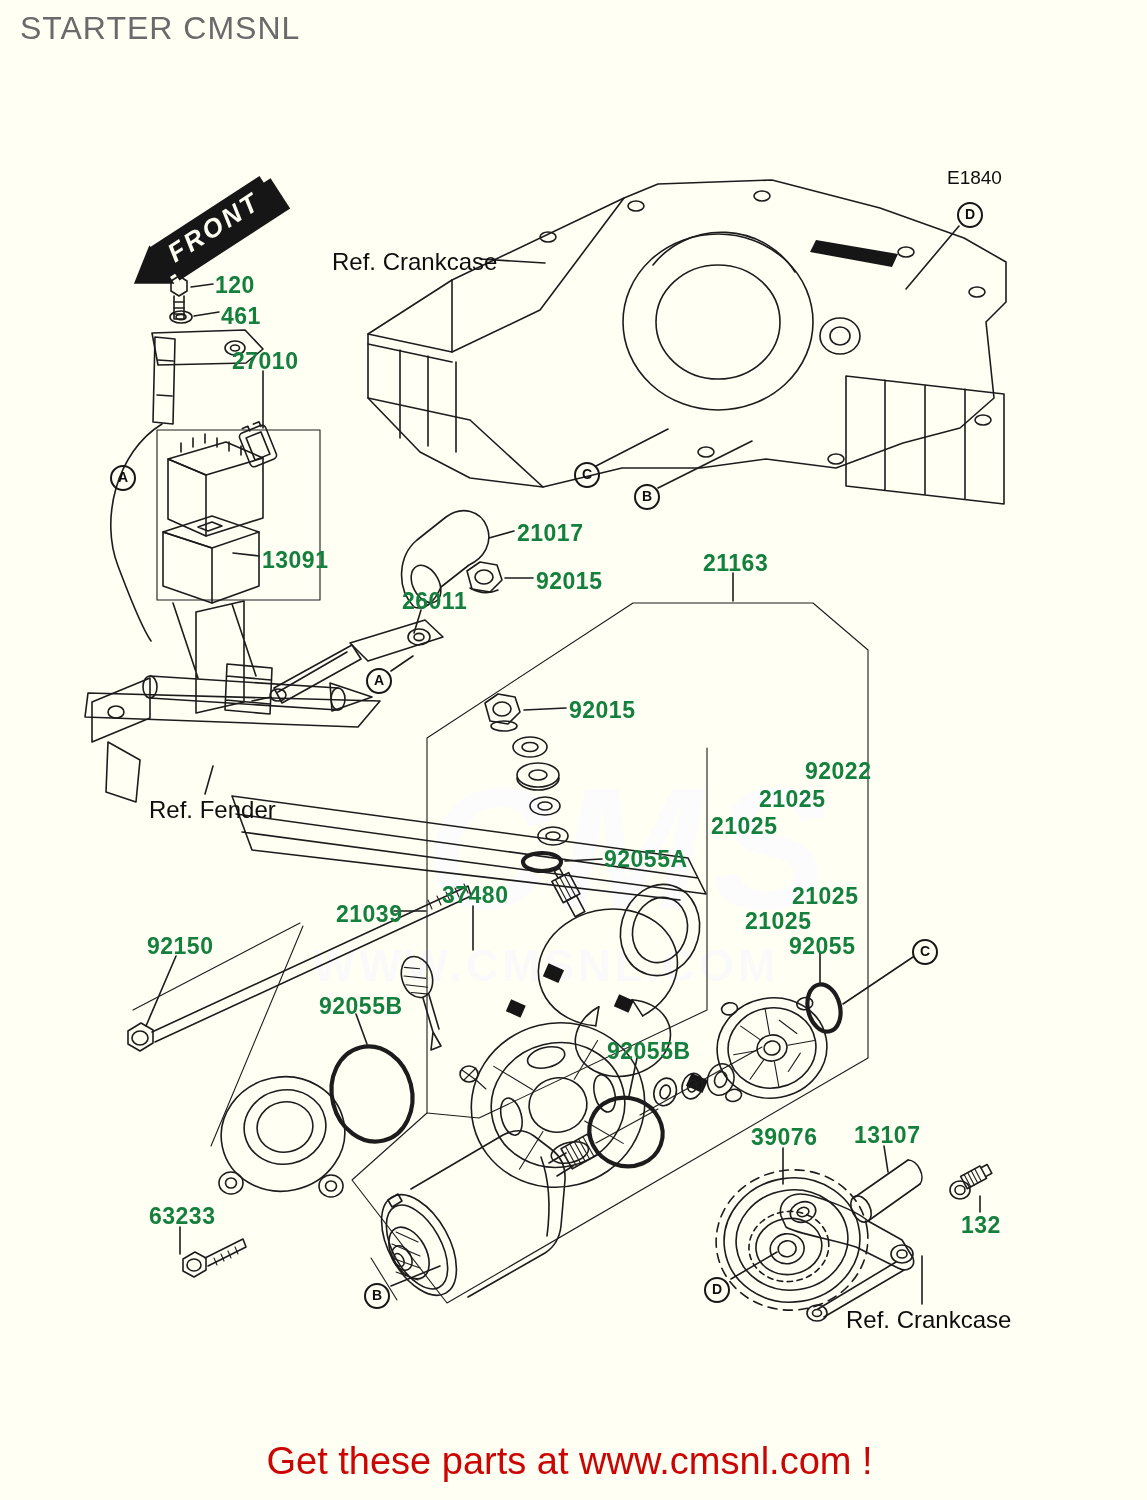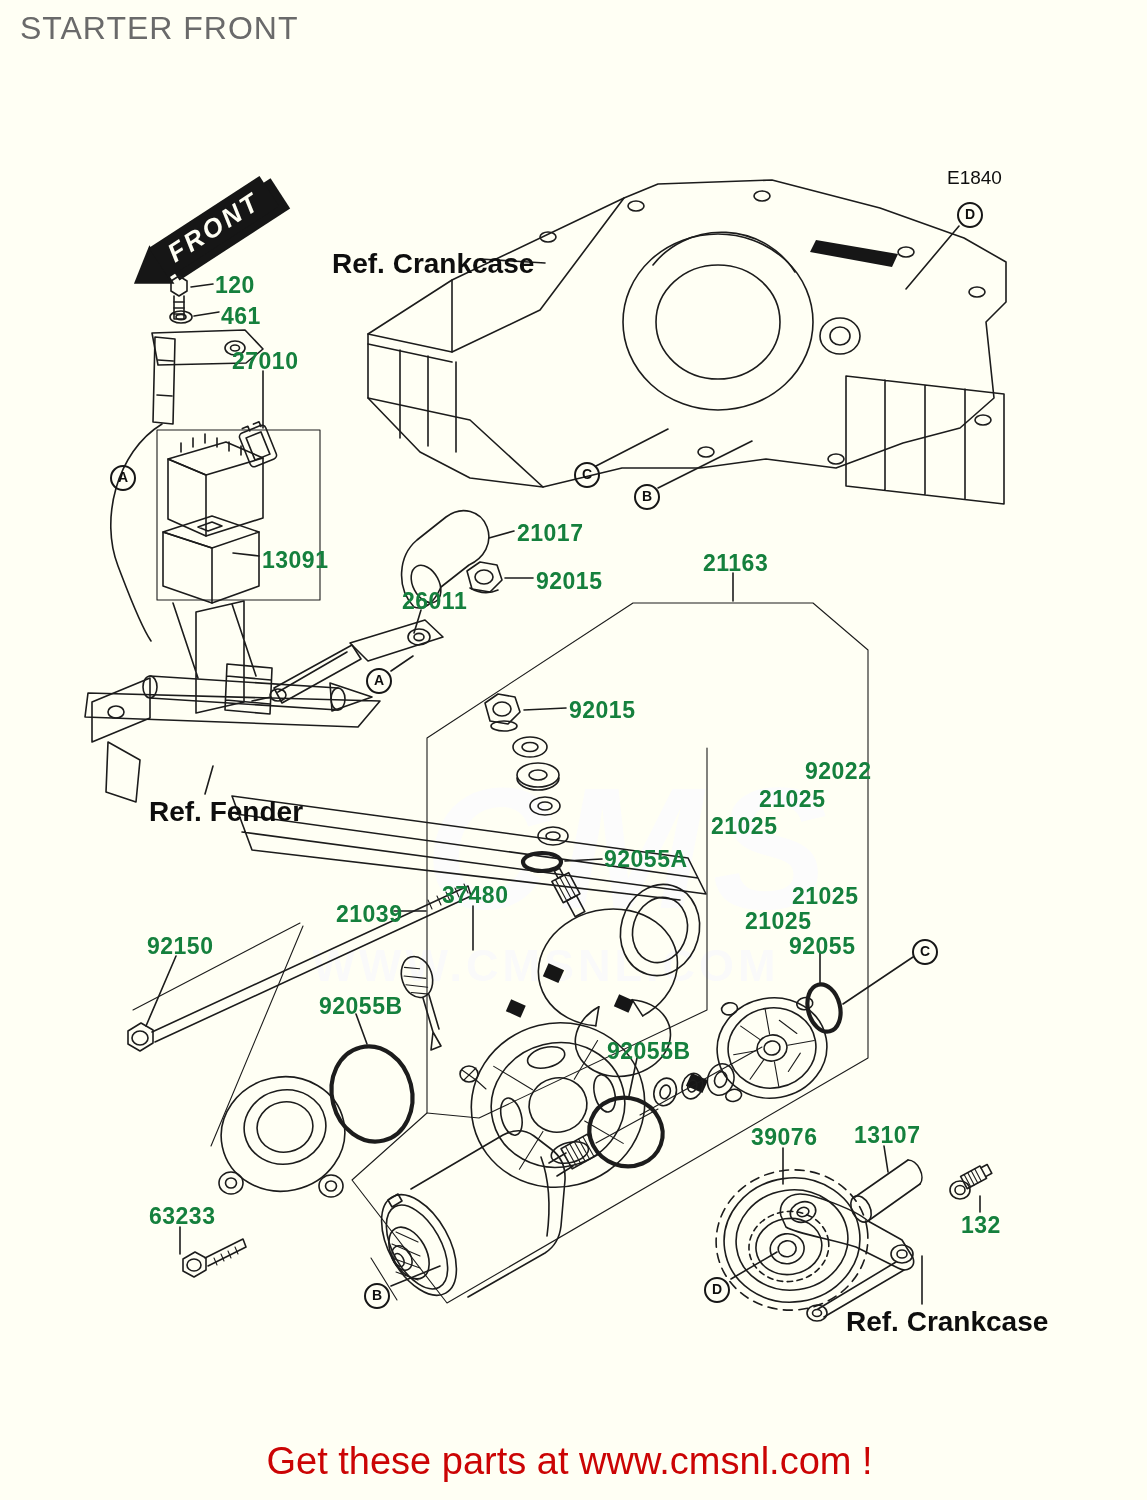--- a/index.html
+++ b/index.html
@@ -9,30 +9,30 @@
   }
   #page-title{position:absolute;left:20px;top:10px;font-size:32px;color:#6a6a6a;letter-spacing:1px;white-space:nowrap}
   svg{position:absolute;left:0;top:0}
   svg .ln, svg path, svg ellipse, svg rect, svg circle, svg polyline{fill:none;stroke:#1c1c1c;stroke-width:1.6;stroke-linecap:round;stroke-linejoin:round}
   svg .fill-dark{fill:#161616;stroke:none}
   svg .thick{stroke-width:4.2}
   svg .thin{stroke-width:1.1}
   svg .wm{stroke:none}
   svg text{stroke:none}
   .plabel{position:absolute;font-weight:bold;font-size:23px;color:#15803d;letter-spacing:.5px;white-space:nowrap}
-  .rlabel{position:absolute;font-weight:bold;font-size:28px;color:#0e0e0e;white-space:nowrap}
+  .rlabel{position:absolute;font-weight:normal;font-size:24px;color:#0e0e0e;white-space:nowrap}
   .clabel{position:absolute;font-weight:normal;font-size:19px;color:#0e0e0e;white-space:nowrap}
   .marker{position:absolute;width:26px;height:26px;box-sizing:border-box;border:2.5px solid #161616;border-radius:50%;
           text-align:center;line-height:21px;font-weight:bold;font-size:14px;color:#0e0e0e;background:transparent}
   #footer{position:absolute;left:0;right:8px;top:1440px;text-align:center;font-size:38px;color:#cb0404;white-space:nowrap}
 </style>
 </head>
 <body>
 
-<div id="page-title">STARTER FRONT</div>
+<div id="page-title">STARTER CMSNL</div>
 
 <svg width="1147" height="1500" viewBox="0 0 1147 1500">
 
   <g>
     <path class="wm" fill="#ededed" d="M380,930 L985,592 L1008,628 L402,966 Z"></path>
     <path class="wm" fill="#ededed" d="M445,592 L1008,928 L988,960 L424,624 Z"></path>
     <path class="wm" fill="#ebebeb" d="M700,577 C785,560 868,588 885,652 C900,705 882,762 832,792 C790,816 718,816 678,790 C638,764 622,700 644,650 C660,612 668,584 700,577 Z"></path>
     <path class="wm" fill="#e3e3e3" d="M634,642 L892,616 L872,692 L652,707 Z"></path>
     <text x="425" y="908" font-size="172" font-weight="bold" font-style="italic" letter-spacing="10" fill="#fcfcfc" stroke="#d7d7d7" stroke-width="3">CMS</text>
     <rect class="wm" x="296" y="933" width="500" height="66" rx="33" fill="#c9c9c9" opacity="0.92"></rect>

